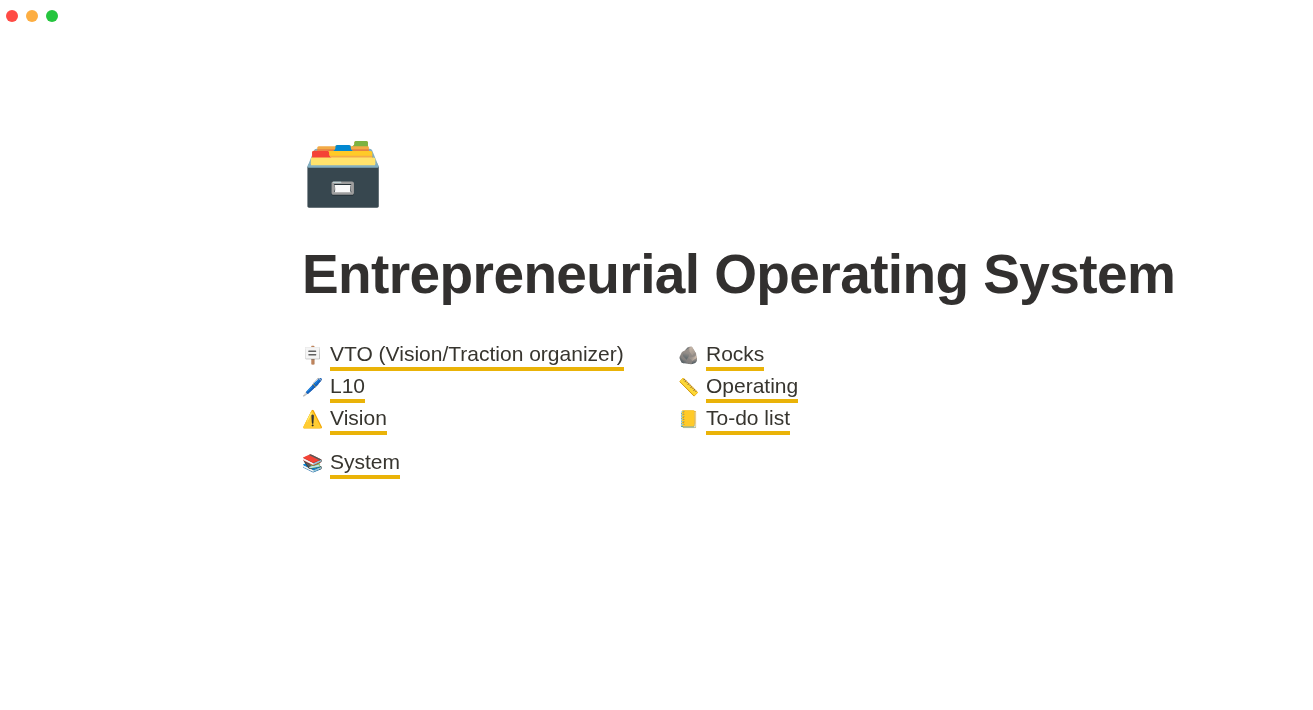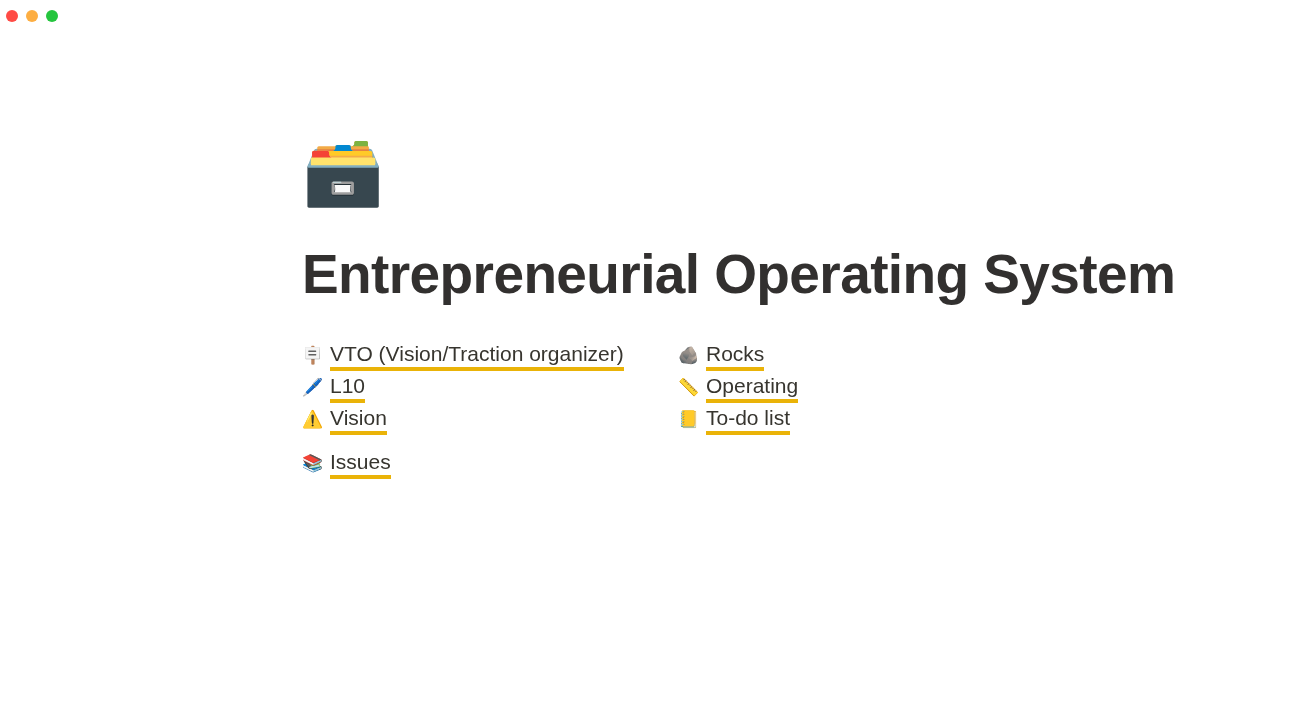--- a/index.html
+++ b/index.html
@@ -156,21 +156,21 @@
 
       <div class="link-row">
         <span class="link-emoji">⚠️</span>
         <span class="link-text">Vision</span>
       </div>
 
       <div class="row-spacer"></div>
 
       <div class="link-row">
         <span class="link-emoji">📚</span>
-        <span class="link-text">Issues</span>
+        <span class="link-text">System</span>
       </div>
 
     </div>
 
     <div class="column column-right">
 
       <div class="link-row">
         <span class="link-emoji">🪨</span>
         <span class="link-text">Rocks</span>
       </div>

